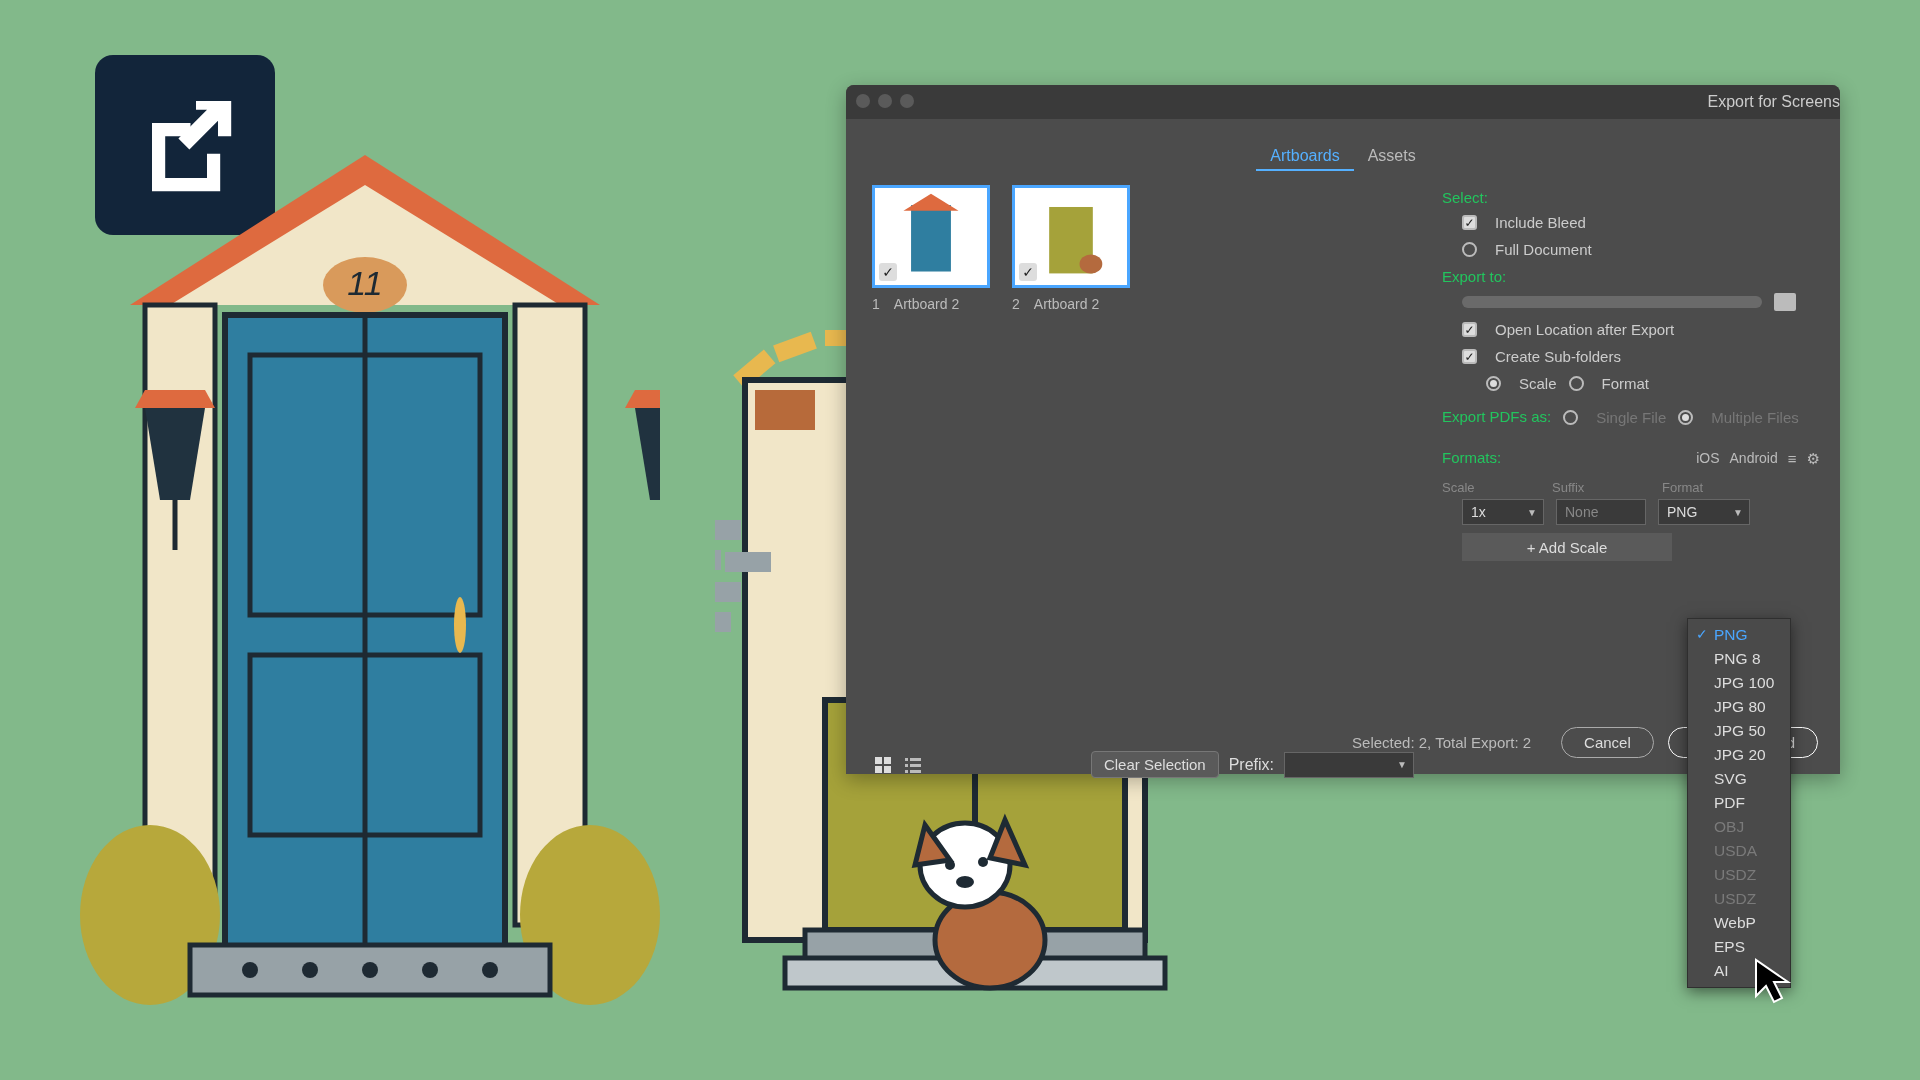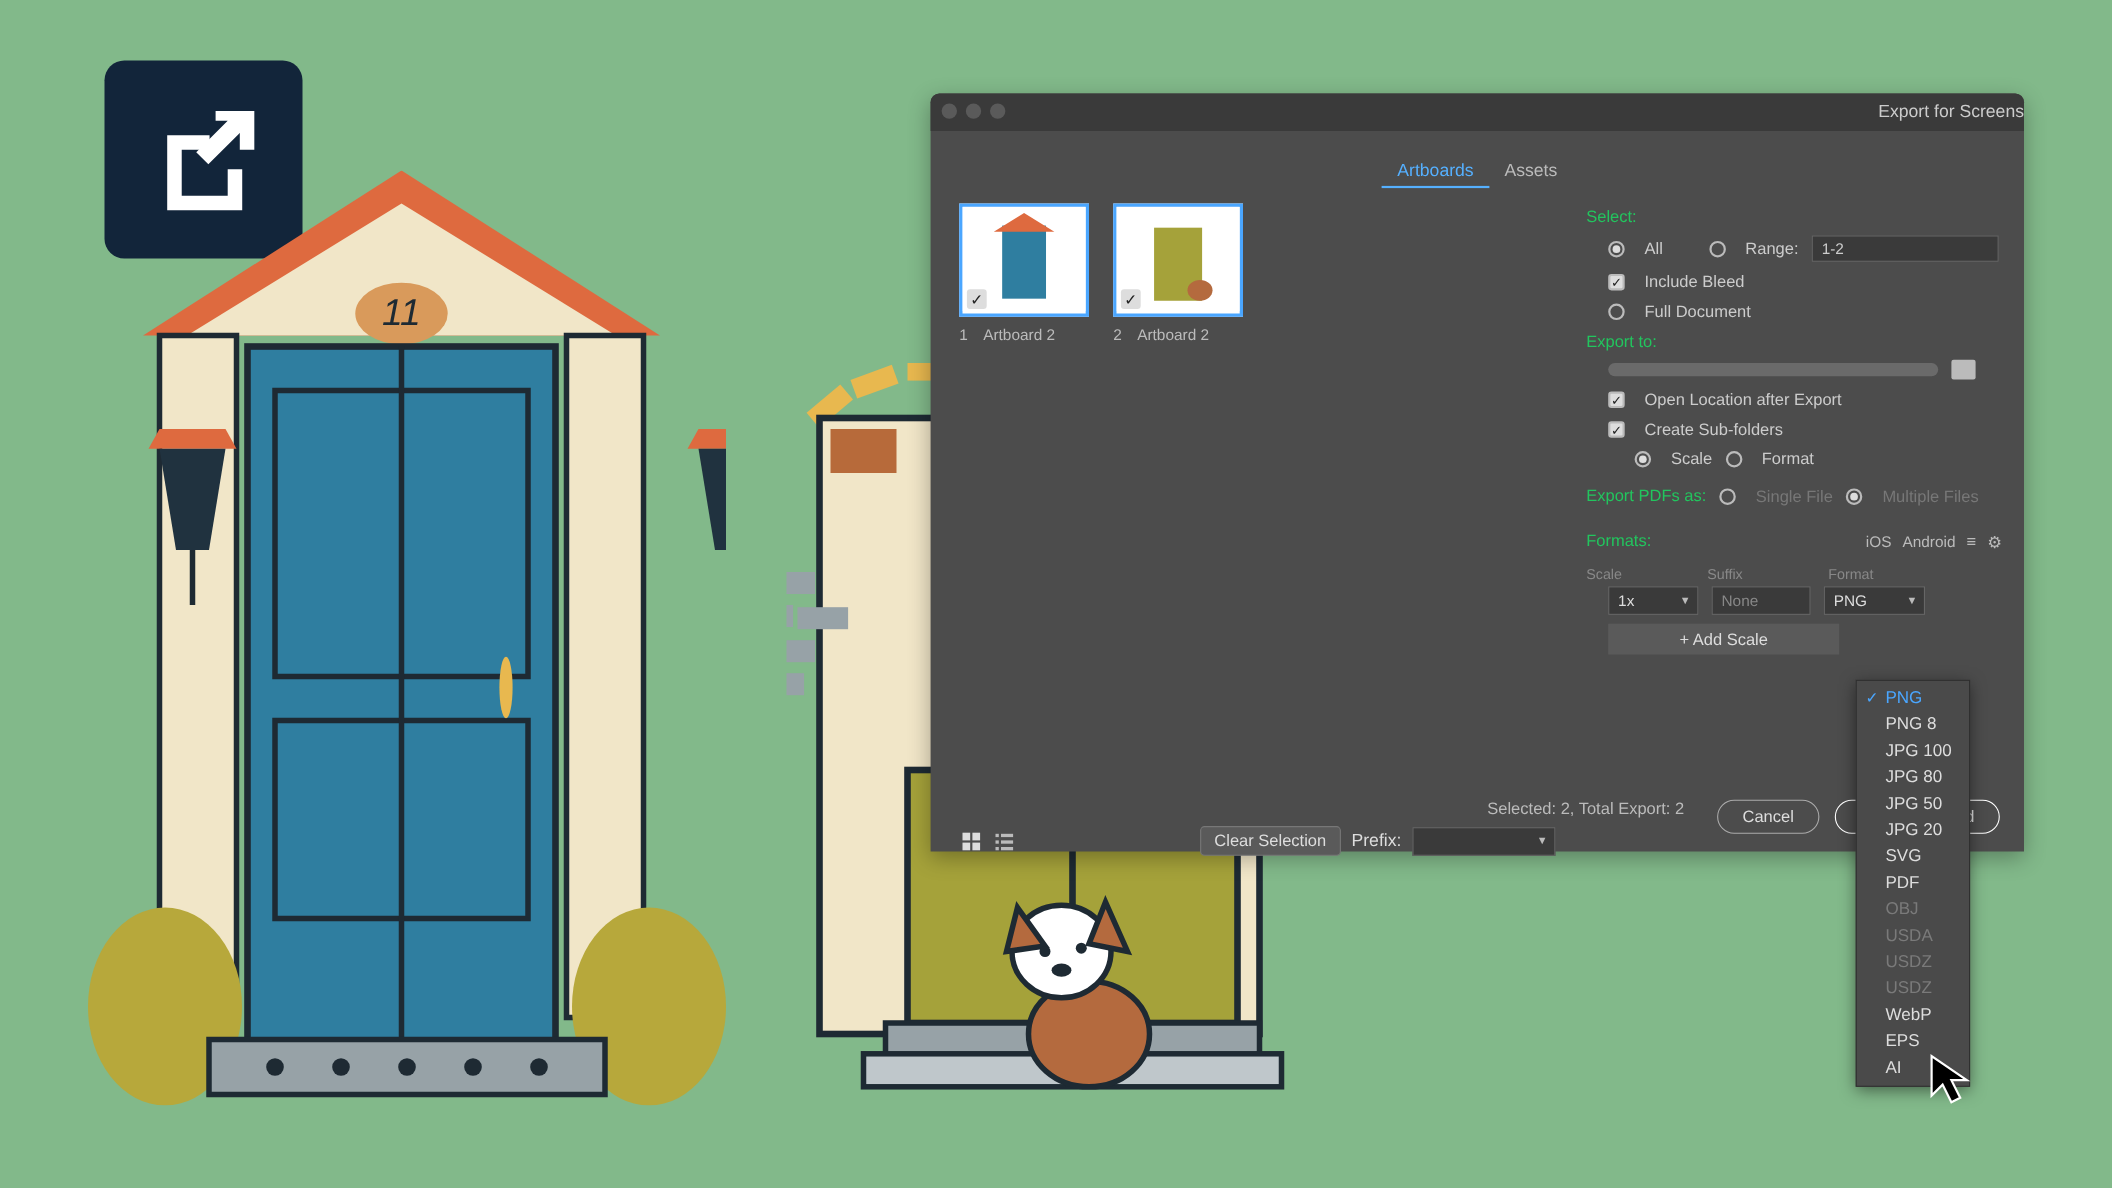--- a/index.html
+++ b/index.html
@@ -65,21 +65,21 @@
   .formats-header .plat { font-size:14px; color:#bbb; }
   .small-icons { display:flex; gap:10px; color:#bbb; margin-left:auto;}
   .col-headers { display:flex; gap:30px; font-size:13px; color:#888; margin:6px 0 4px; }
   .col-headers span:nth-child(1){ width:80px;} .col-headers span:nth-child(2){width:80px;} .col-headers span:nth-child(3){width:80px;}
   .format-row { display:flex; gap:12px; align-items:center; }
   .select { background:#3a3a3a; border:1px solid #666; height:26px; padding:12px 8px; font-size:14px; color:#ddd; display:flex; align-items:center; position:relative; }
   .select .caret { position:absolute; right:6px; font-size:10px; color:#bbb; }
   .scale-sel{width:82px;} .suffix-sel{width:90px; color:#888;} .format-sel{width:92px;}
   .add-scale-bar { background:#5a5a5a; height:28px; margin-top:8px; display:flex; align-items:center; justify-content:center; font-size:15px; color:#ddd; width:210px; }
 
-  .dialog-footer { position:absolute; left:0; right:0; bottom:0; padding:14px 22px 16px; display:flex; align-items:flex-start; }
+  .dialog-footer { position:absolute; left:0; right:0; bottom:0; padding:14px 22px 16px; display:flex; align-items:center; }
   .selected-text { color:#bbb; font-size:15px; margin-left:auto; margin-right:30px;}
   .footer-btns { display:flex; gap:14px; }
 
   .prefix-row { display:flex; align-items:center; gap:10px; margin-left:auto; }
   .prefix-input { width:130px; }
 
   
   .format-menu {
     position:absolute; left:1687px; top:618px; width:104px; background:#4a4a4a;
     border:1px solid #2f2f2f; box-shadow:0 4px 14px rgba(0,0,0,0.5); z-index:50;
@@ -257,28 +257,20 @@
               <span></span>
               <span class="caret">▼</span>
             </div>
         </div>
       </div>
     </div>
 
     <div class="right-pane">
       <div class="section-label">Select:</div>
       <div class="row indent">
-        <span class="radio sel"></span>
-          <span>All</span>
-        <span style="width:18px"></span>
-        <span class="radio"></span>
-          <span>Range:</span>
-        <input class="input range-input" value="1-2" style="">
-      </div>
-      <div class="row indent">
           <span class="check"></span>
           <span>Include Bleed</span>
         </div>
       <div class="row indent">
           <span class="radio"></span>
           <span>Full Document</span>
         </div>
 
       <div class="section-label">Export to:</div>
       <div class="row indent">

